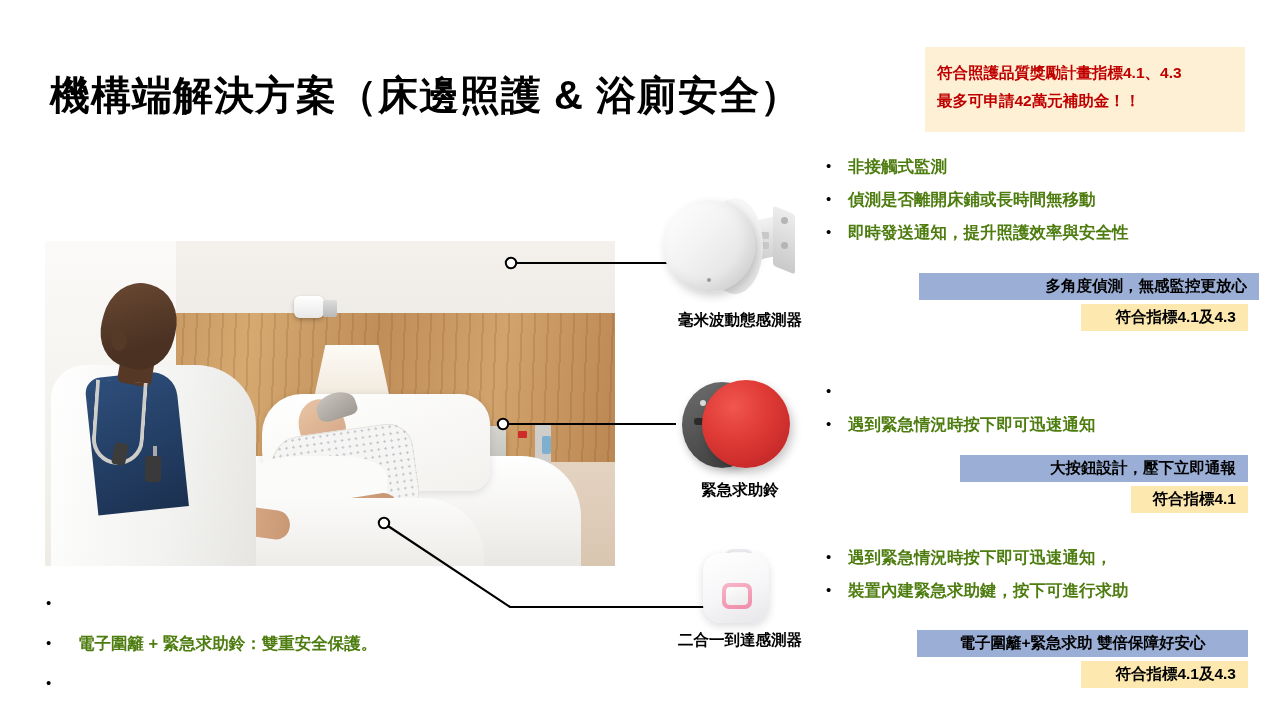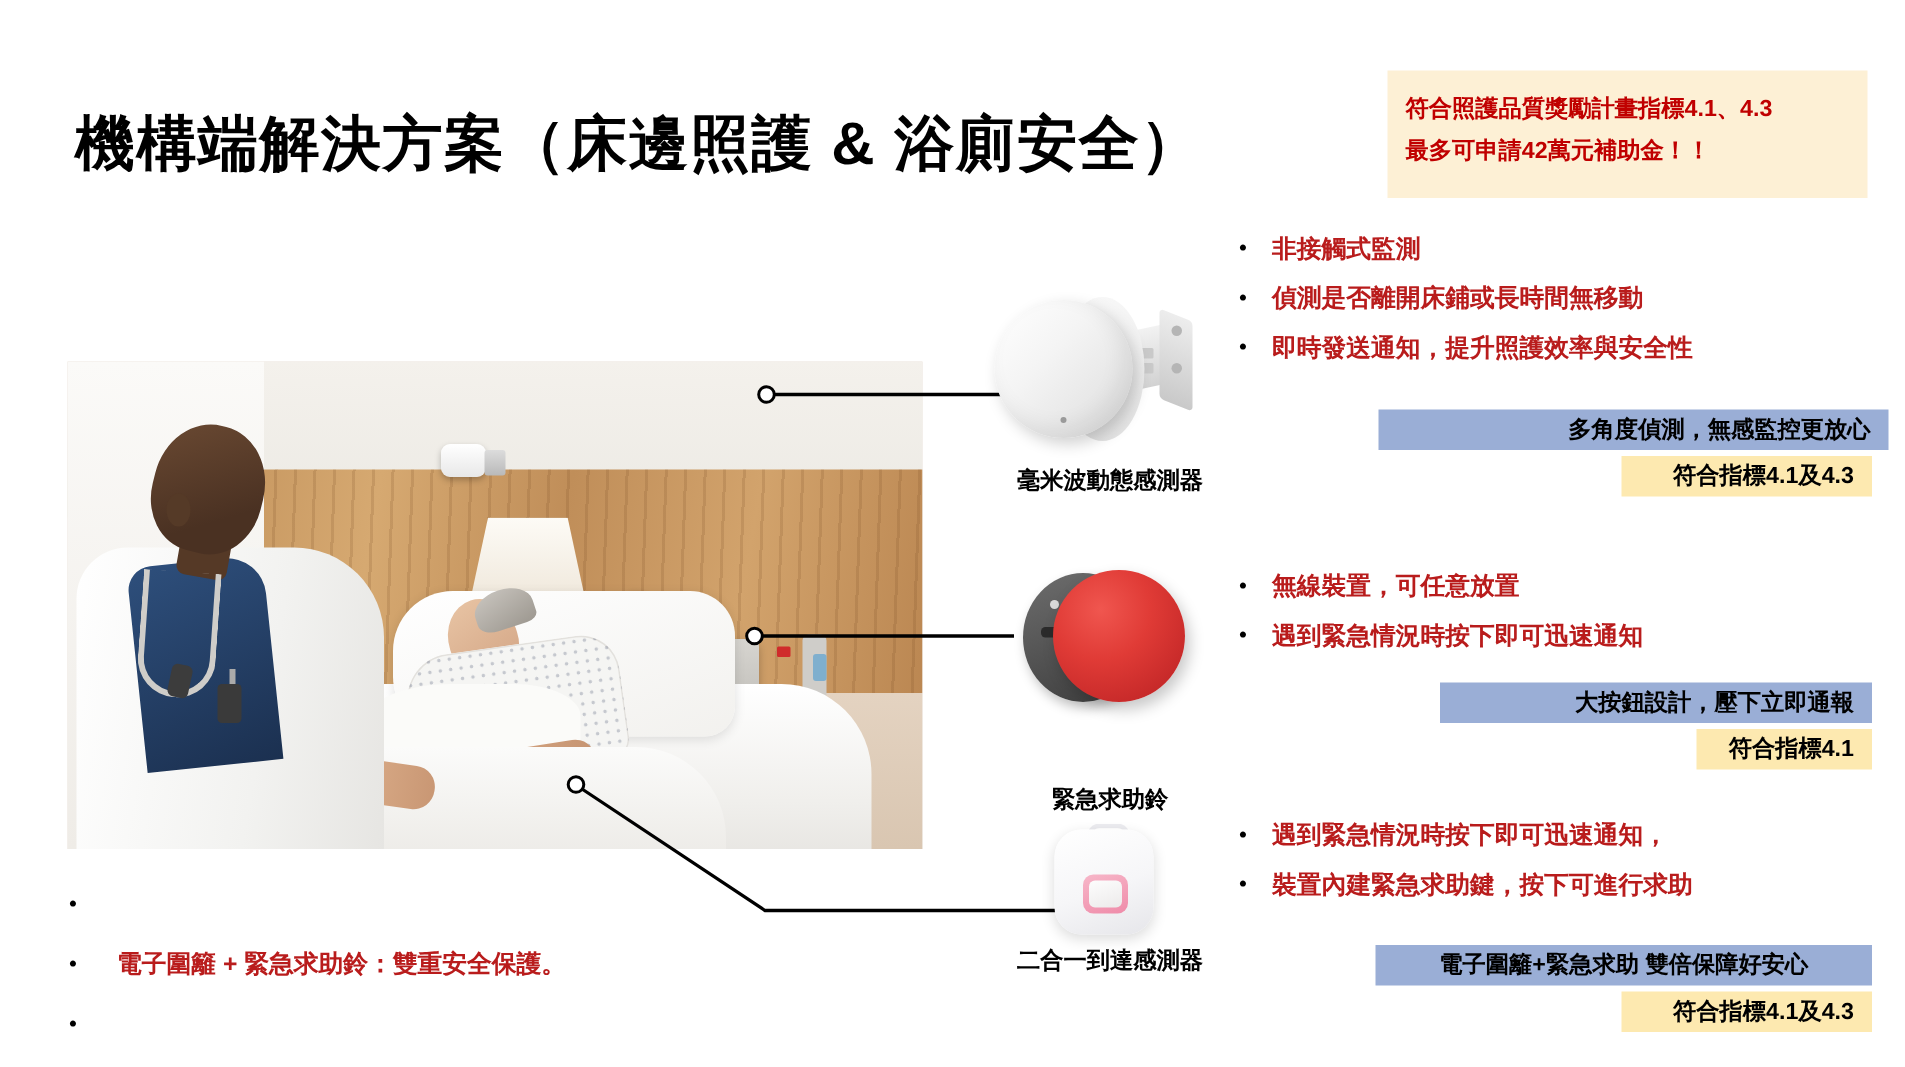--- a/index.html
+++ b/index.html
@@ -190,21 +190,21 @@
     border-radius:8px 8px 0 0;background:transparent;}
   .tg-btnout{position:absolute;left:27px;top:38px;width:30px;height:26px;border-radius:7px;
     background:linear-gradient(160deg,#f7b7c9,#ef8ba9);}
   .tg-btnin{position:absolute;left:31px;top:42px;width:22px;height:18px;border-radius:4px;
     background:linear-gradient(160deg,#fdfdfd,#eceaea);}
 
   
   .bgroup{position:absolute;}
   .brow{display:flex;align-items:flex-start;margin-bottom:11px;}
   .bdot{width:22px;flex:0 0 22px;font-size:15px;line-height:22px;color:#000;text-align:left;}
-  .btext{font-size:16.5px;font-weight:700;line-height:22px;color:#b91c1c;white-space:nowrap;}
+  .btext{font-size:16.5px;font-weight:700;line-height:22px;color:#4d7c0f;white-space:nowrap;}
 
   .blist-bottom{position:absolute;left:46px;top:592px;}
   .blist-bottom .brow{margin-bottom:18px;}
   .blist-bottom .bdot{width:32px;flex:0 0 32px;}
 
   
   .badge{position:absolute;display:flex;align-items:center;justify-content:flex-end;
     box-sizing:border-box;padding-right:12px;font-size:15.5px;font-weight:700;white-space:nowrap;}
   .badge.blue{background:#9aaed6;color:#000;}
   .badge.cream{background:#fde9b0;color:#000;}
@@ -303,21 +303,21 @@
     <div class="mw-dot"></div>
   </div>
   <div class="dev-caption" style="left:625px;top:310px;">毫米波動態感測器</div>
 
   <div class="eb-wrap">
     <div class="eb-base"></div>
     <div class="eb-pin"></div>
     <div class="eb-slot"></div>
     <div class="eb-dome"></div>
   </div>
-  <div class="dev-caption" style="left:625px;top:480px;margin-top:43px;">緊急求助鈴</div>
+  <div class="dev-caption" style="left:625px;top:480px;">緊急求助鈴</div>
 
   <div class="tg-wrap">
     <div class="tg-loop"></div>
     <div class="tg-body"></div>
     <div class="tg-btnout"></div>
     <div class="tg-btnin"></div>
   </div>
   <div class="dev-caption" style="left:625px;top:630px;">二合一到達感測器</div>
 
   <div class="bgroup" style="left:826px;top:155px;">
@@ -333,21 +333,20 @@
       <span class="bdot">•</span>
       <span class="btext">即時發送通知，提升照護效率與安全性</span>
     </div>
   </div>
   <div class="badge blue" style="left:919px;top:273px;width:340px;height:27px;">多角度偵測，無感監控更放心</div>
   <div class="badge cream" style="left:1081px;top:304px;width:167px;height:27px;">符合指標4.1及4.3</div>
 
   <div class="bgroup" style="left:826px;top:380px;">
     <div class="brow">
       <span class="bdot">•</span>
-      <span class="btext">無線裝置，可任意放置</span>
     </div>
     <div class="brow">
       <span class="bdot">•</span>
       <span class="btext">遇到緊急情況時按下即可迅速通知</span>
     </div>
   </div>
   <div class="badge blue" style="left:960px;top:455px;width:288px;height:27px;">大按鈕設計，壓下立即通報</div>
   <div class="badge cream" style="left:1131px;top:486px;width:117px;height:27px;">符合指標4.1</div>
 
   <div class="bgroup" style="left:826px;top:546px;">

